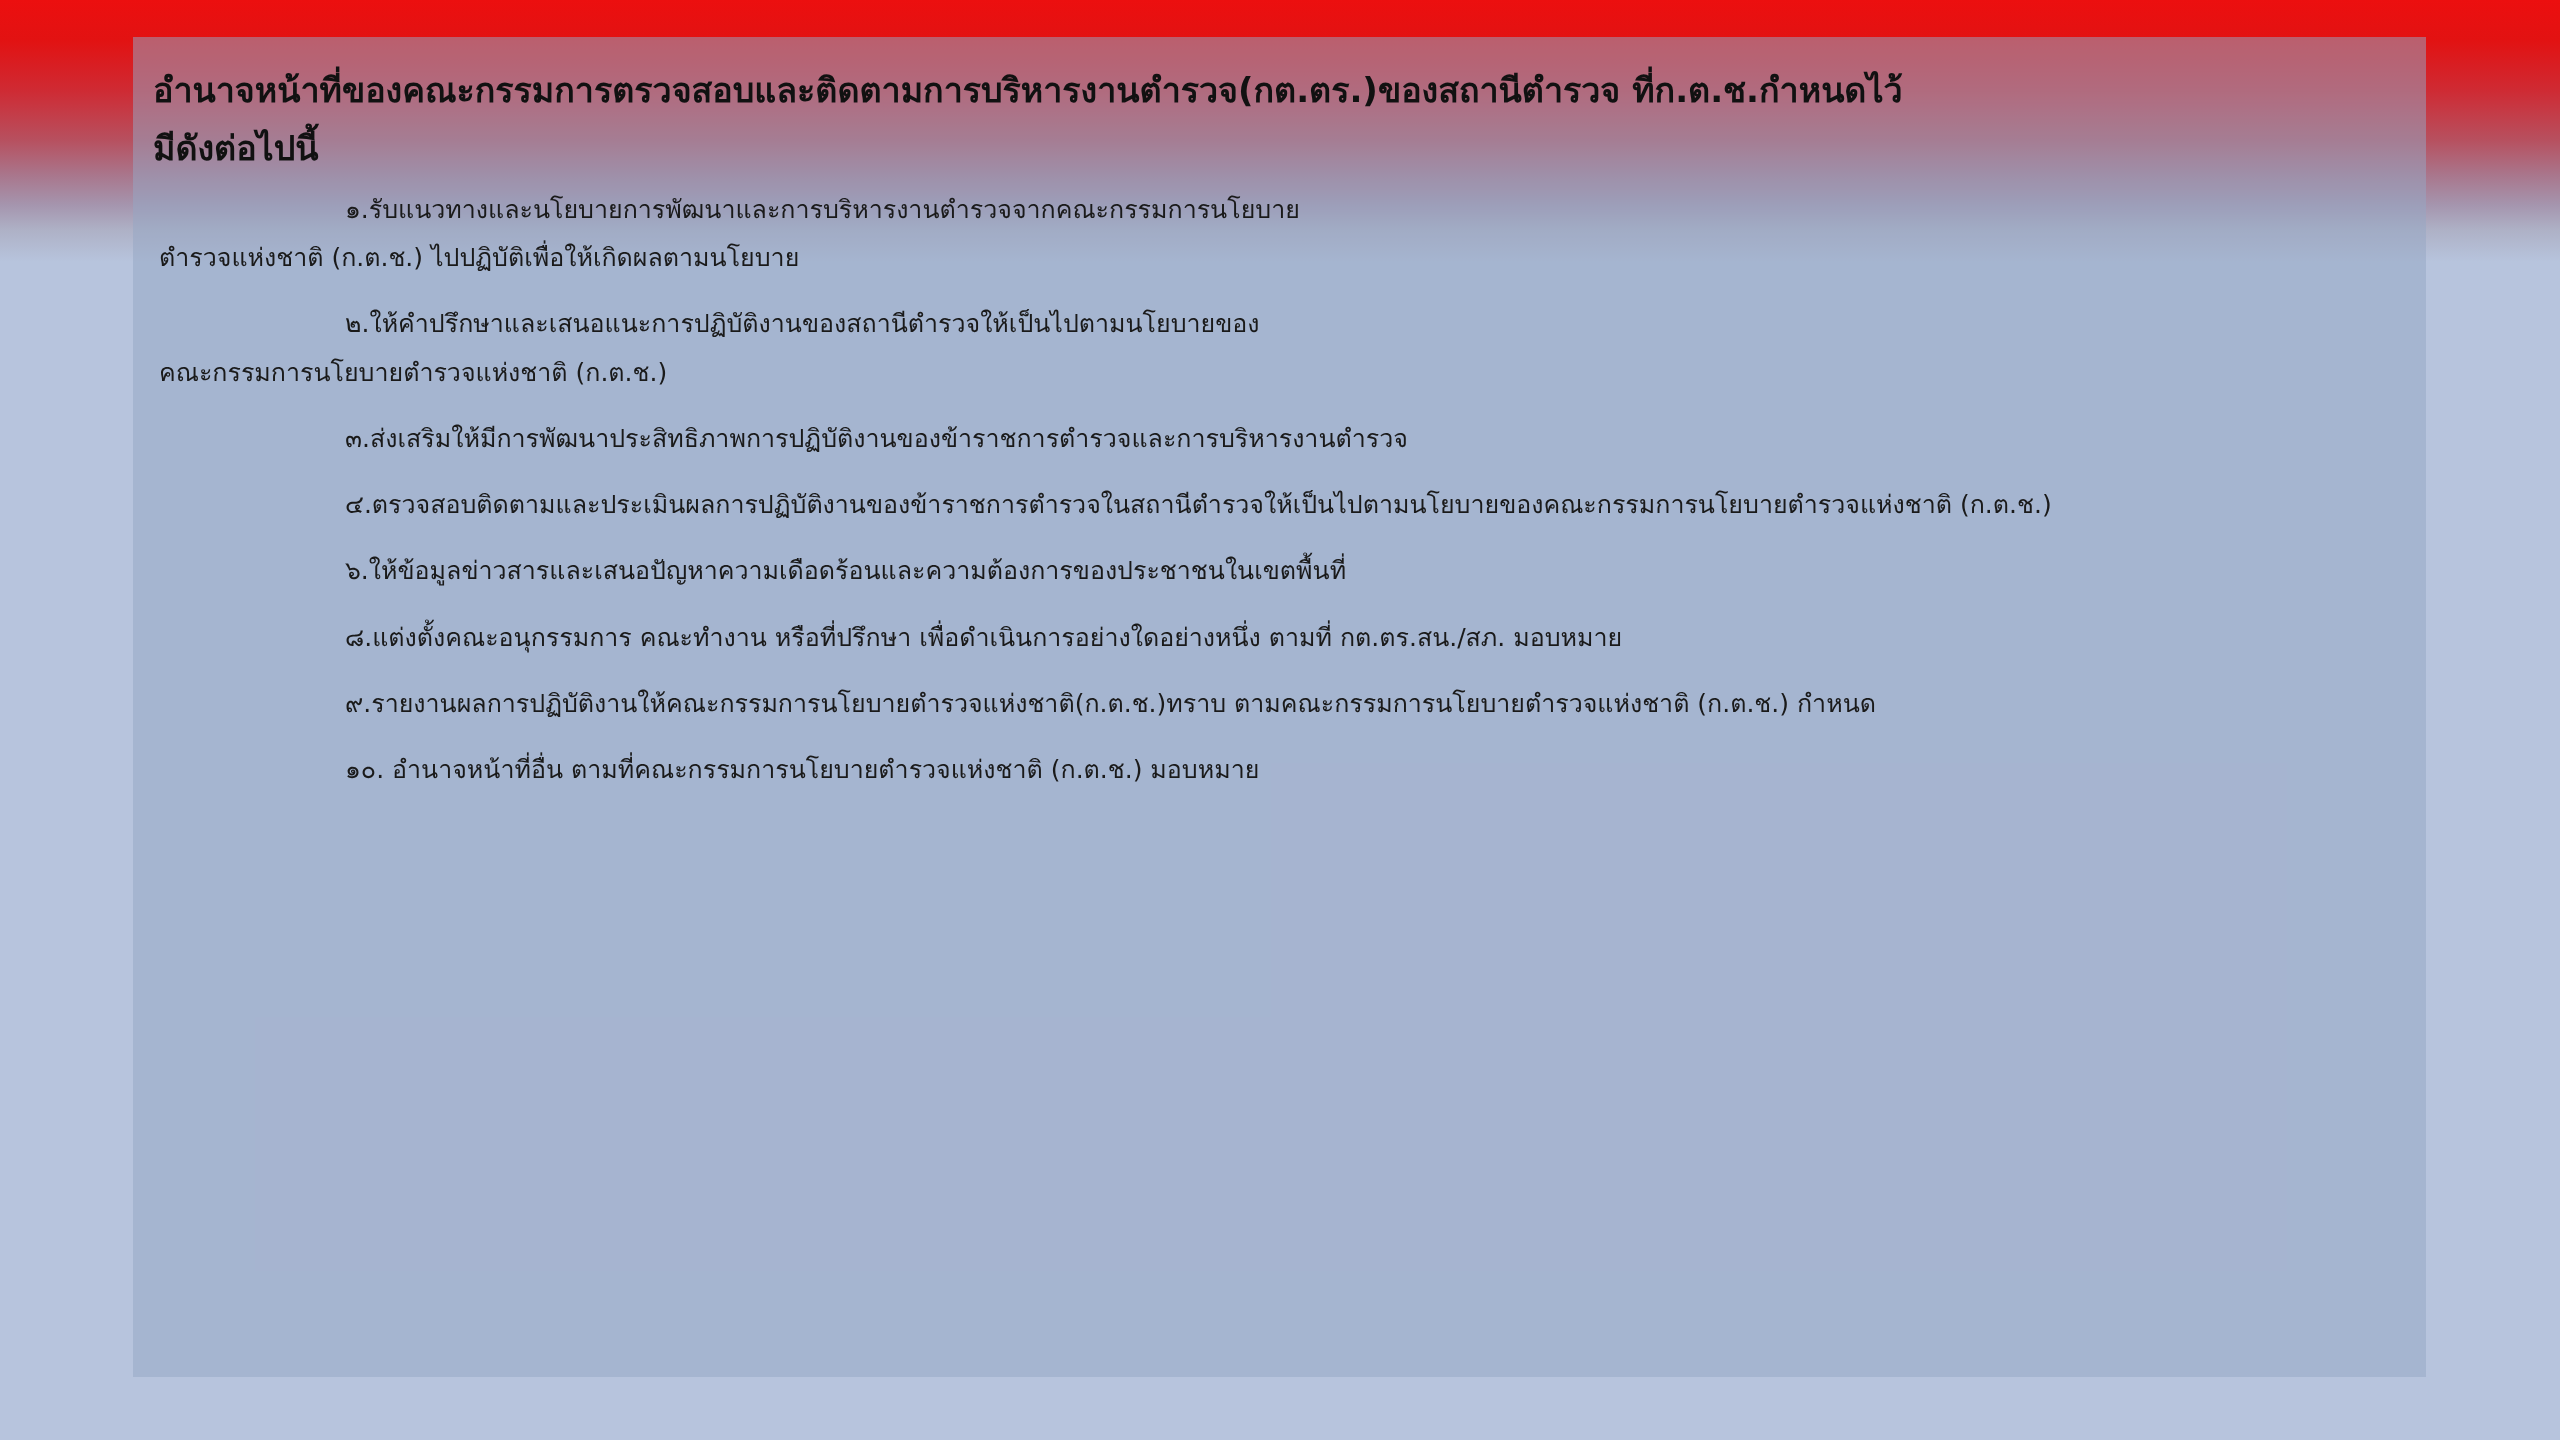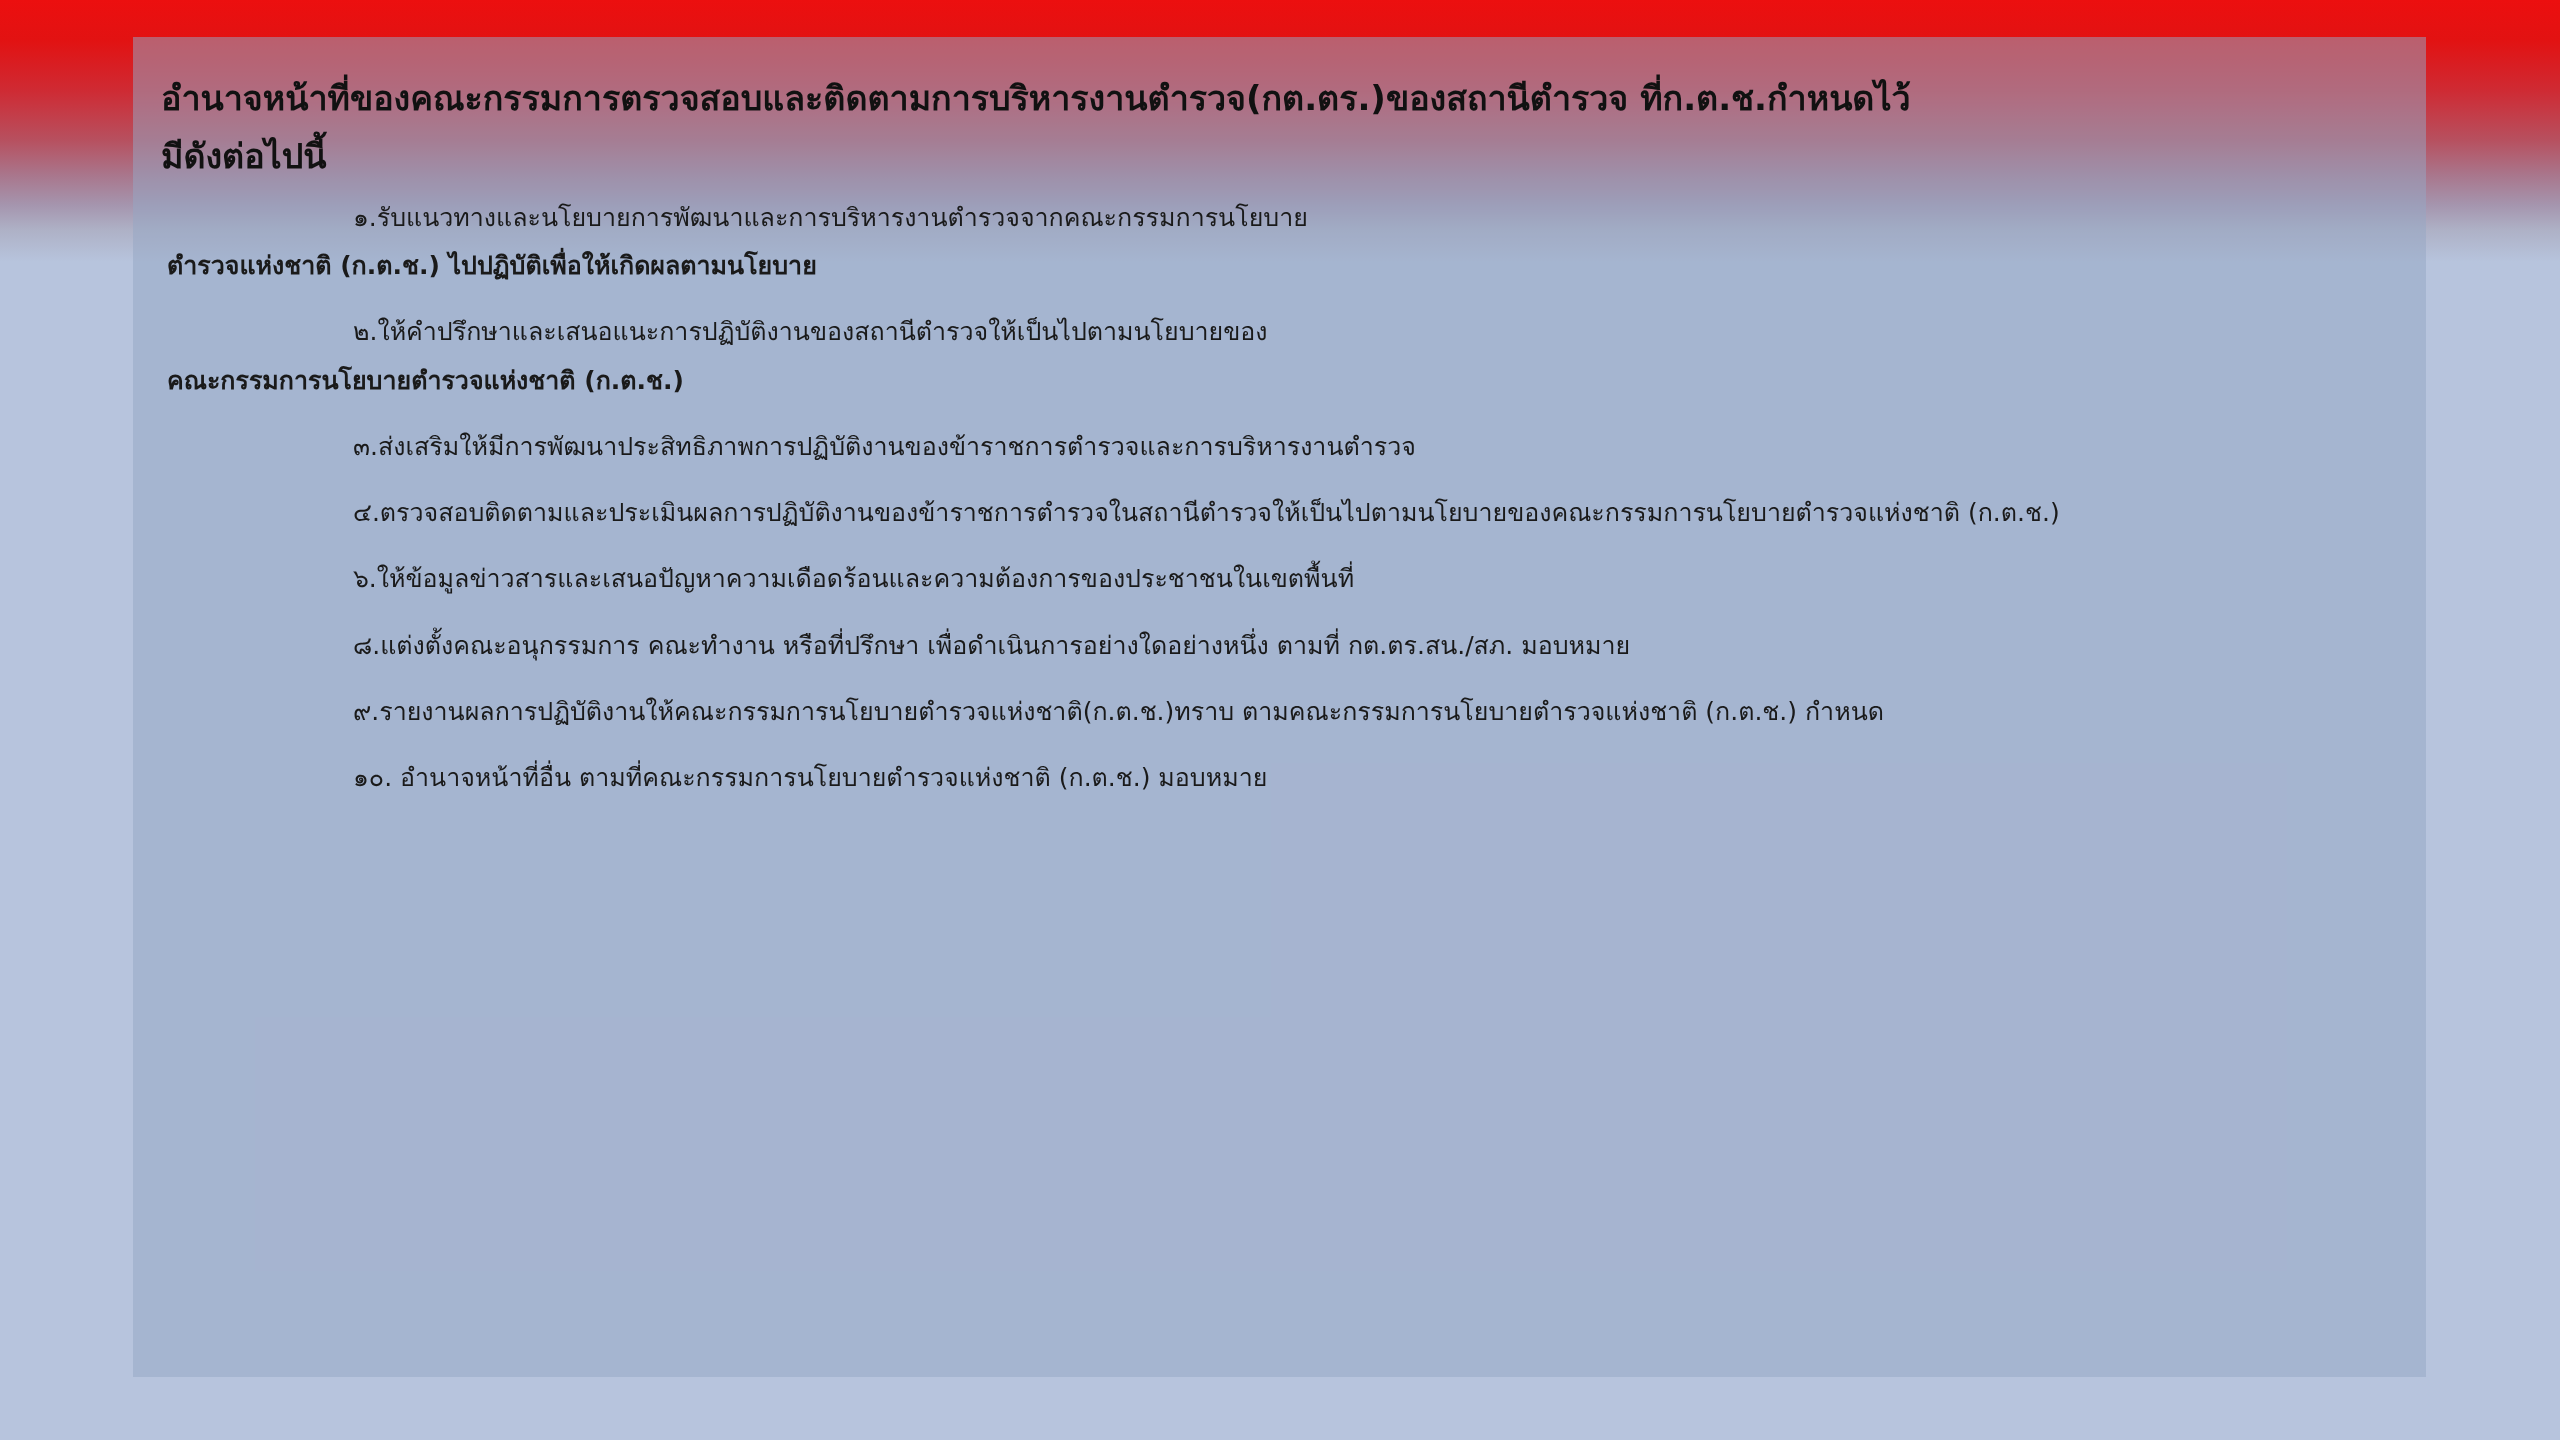--- a/index.html
+++ b/index.html
@@ -32,21 +32,21 @@
   }
   
   #doc-panel {
     position: absolute;
     left: 133px;
     top: 37px;
     width: 2293px;
     height: 1340px;
     background: rgba(150,166,196,0.52);
     box-sizing: border-box;
-    padding: 16px;
+    padding: 8px;
   }
   #doc-panel .heading {
     color: #111;
     font-weight: bold;
     font-size: 34px;
     line-height: 1.72;
     padding: 16px 40px 0 12px;
   }
   .body-block {
     padding: 0 30px 0 0;
@@ -58,21 +58,20 @@
     line-height: 1.45;
     margin: 0 0 30px 18px;
     padding-left: 0;
   }
   .para .ind {
     display: inline-block;
     width: 186px;
   }
   .para.cont {
     margin-top: -18px;
-    font-weight: bold;
   }
   .para.cont-line {
     padding-left: 0;
     margin-bottom: 30px;
   }
 </style>
 </head>
 <body>
 
 <div id="top-band"></div>

